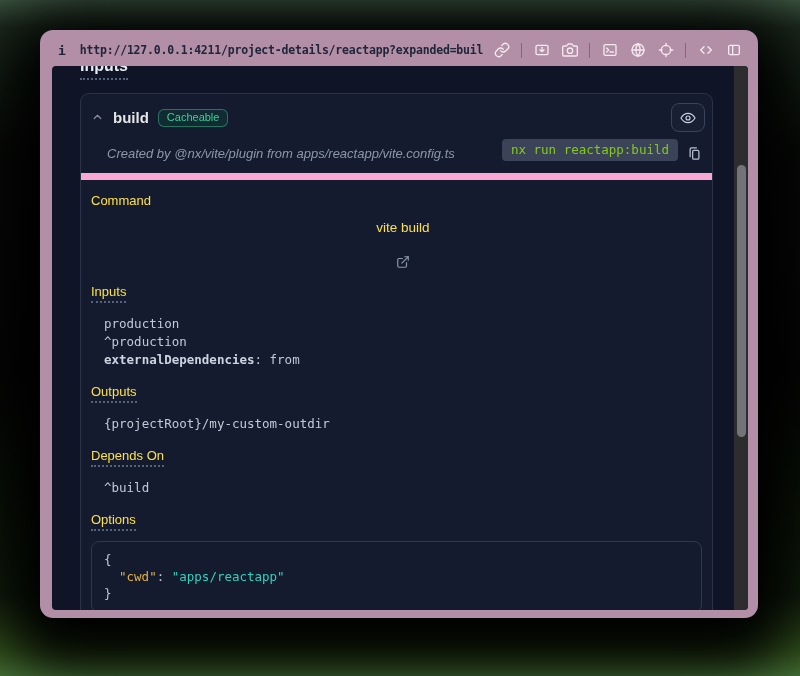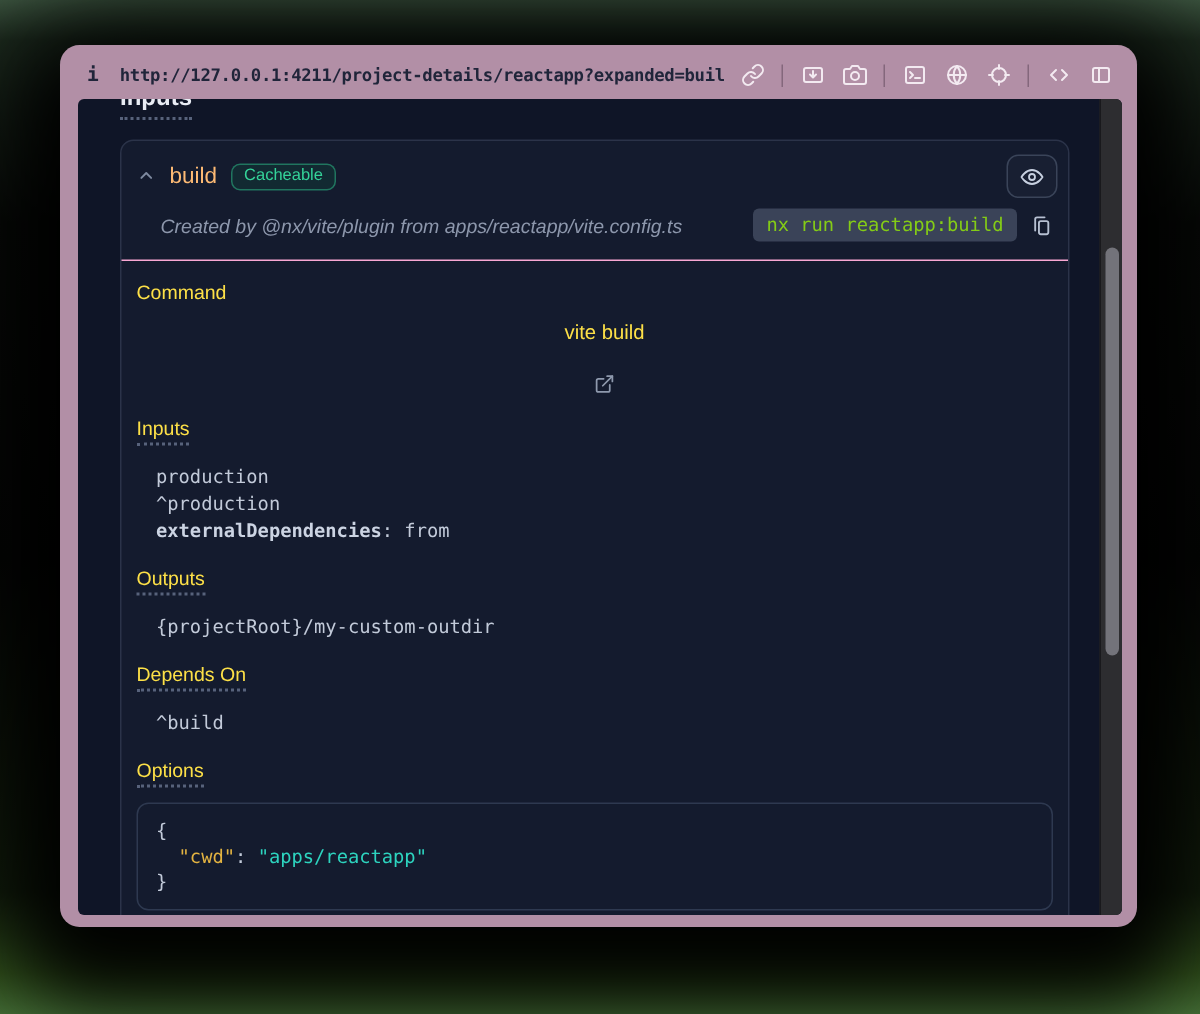--- a/index.html
+++ b/index.html
@@ -57,36 +57,36 @@
   }
   .dotted { border-bottom:2px dotted #57627b; padding-bottom:3px; display:inline-block; }
 
   .card {
     margin:13px 20px 0 28px; border:1px solid #2b3349; border-radius:9px;
     background:#141b2e;
   }
   .card-header { display:flex; align-items:center; gap:9px; padding:9px 7px 0 10px; }
   .chev { color:#7e8aa0; display:flex; align-items:center; }
   .chev svg { width:13px; height:13px; }
-  .t-name { font-size:15px; font-weight:400; color:#fdba74; cursor:pointer; }
+  .t-name { font-size:15px; font-weight:700; color:#e5e5e5; cursor:pointer; }
   .badge {
     font-size:11px; color:#34d399; border:1px solid rgba(52,211,153,0.45);
     background:rgba(16,80,60,0.30); border-radius:6px; padding:2px 8px 3px;
     line-height:1;
   }
   .eye-btn {
     margin-left:auto; width:34px; height:29px; border:1px solid #3a4459;
     border-radius:8px; background:rgba(255,255,255,0.02); color:#c7d0e0;
     display:flex; align-items:center; justify-content:center; cursor:pointer;
   }
   .eye-btn svg { width:16px; height:16px; }
 
   .card-sub {
-    display:flex; align-items:center; gap:9px;
-    padding:7px 10px 12px 26px; border-bottom:1px solid #f9a8d4;
+    display:flex; align-items:flex-end; gap:9px;
+    padding:7px 10px 12px 26px; border-bottom:7px solid #f9a8d4;
   }
   .created-by { font-style:italic; font-size:13px; color:#8d97ac; margin-right:auto; }
   .run-chip {
     font-family:"DejaVu Sans Mono", "Liberation Mono", monospace;
     font-size:12.5px; color:#84cc16; background:#3a4358; border-radius:4px;
     padding:3px 9px 4px; cursor:pointer; white-space:nowrap;
   }
   .copy-btn { background:none; border:none; padding:0; color:#b6c0d2; cursor:pointer;
     display:flex; align-items:center; }
   .copy-btn svg { width:15px; height:15px; }

